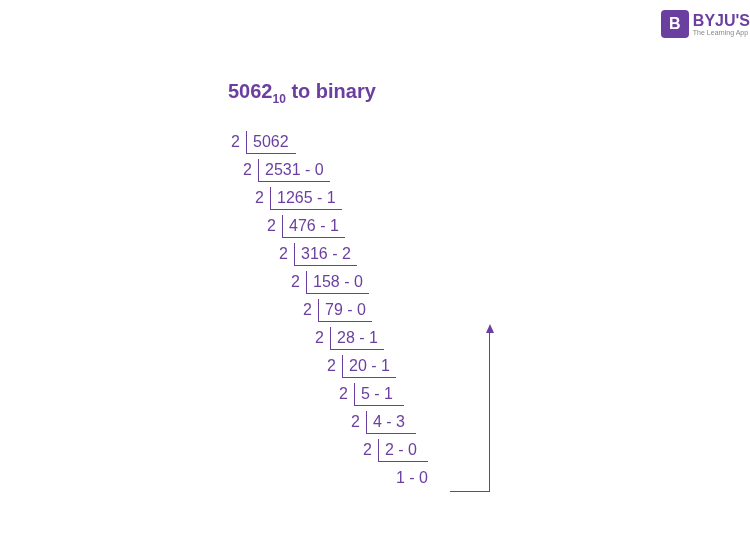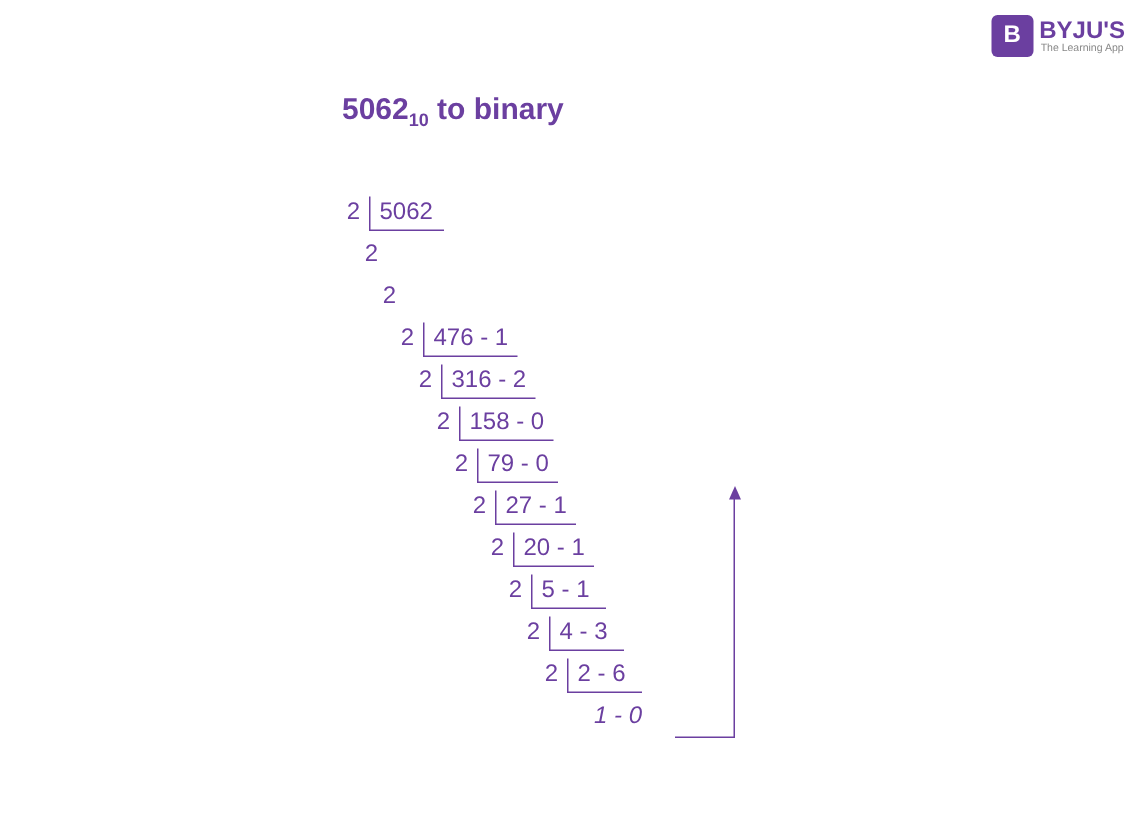--- a/index.html
+++ b/index.html
@@ -27,34 +27,33 @@
     align-items: center;
     justify-content: center;
     color: #fff;
     font-weight: bold;
     font-size: 16px;
   }
   .logo-text {
     display: flex;
     flex-direction: column;
     line-height: 1;
-    text-align: center;
   }
   .logo-main {
     font-weight: bold;
     font-size: 16px;
     color: #6b3fa0;
   }
   .logo-sub {
     font-size: 7px;
     color: #888;
   }
   .title {
     position: absolute;
-    top: 62px;
+    top: 80px;
     left: 228px;
     font-weight: bold;
     font-size: 20px;
     color: #6b3fa0;
   }
   .title sub {
     font-size: 12px;
     vertical-align: sub;
   }
   .division-ladder {
@@ -133,61 +132,63 @@
   <span>5062</span><sub>10</sub><span> to binary</span>
 </div>
 
 <div class="division-ladder" id="ladder">
     <div class="step" style="margin-left: 0px;">
       <div class="divisor">2</div>
       <div class="box">5062</div>
     </div>
     <div class="step" style="margin-left: 12px;">
       <div class="divisor">2</div>
+      <div class="box">2531 - 0</div>
     </div>
     <div class="step" style="margin-left: 24px;">
       <div class="divisor">2</div>
+      <div class="box">1265 - 1</div>
     </div>
     <div class="step" style="margin-left: 36px;">
       <div class="divisor">2</div>
       <div class="box">476 - 1</div>
     </div>
     <div class="step" style="margin-left: 48px;">
       <div class="divisor">2</div>
       <div class="box">316 - 2</div>
     </div>
     <div class="step" style="margin-left: 60px;">
       <div class="divisor">2</div>
       <div class="box">158 - 0</div>
     </div>
     <div class="step" style="margin-left: 72px;">
       <div class="divisor">2</div>
       <div class="box">79 - 0</div>
     </div>
     <div class="step" style="margin-left: 84px;">
       <div class="divisor">2</div>
-      <div class="box">27 - 1</div>
+      <div class="box">28 - 1</div>
     </div>
     <div class="step" style="margin-left: 96px;">
       <div class="divisor">2</div>
       <div class="box">20 - 1</div>
     </div>
     <div class="step" style="margin-left: 108px;">
       <div class="divisor">2</div>
       <div class="box">5 - 1</div>
     </div>
     <div class="step" style="margin-left: 120px;">
       <div class="divisor">2</div>
       <div class="box">4 - 3</div>
     </div>
     <div class="step" style="margin-left: 132px;">
       <div class="divisor">2</div>
-      <div class="box">2 - 6</div>
+      <div class="box">2 - 0</div>
     </div>
-    <div class="step" style="margin-left: 144px; font-style: italic;">
+    <div class="step" style="margin-left: 144px;">
       <div class="divisor"></div>
       <div class="box" style="border-left: none; border-bottom: none;">1 - 0</div>
     </div>
   </div>
 
 <div class="arrow">
   <div class="arrow-line"></div>
   <div class="arrow-bottom"></div>
   <div class="arrow-head"></div>
 </div>

